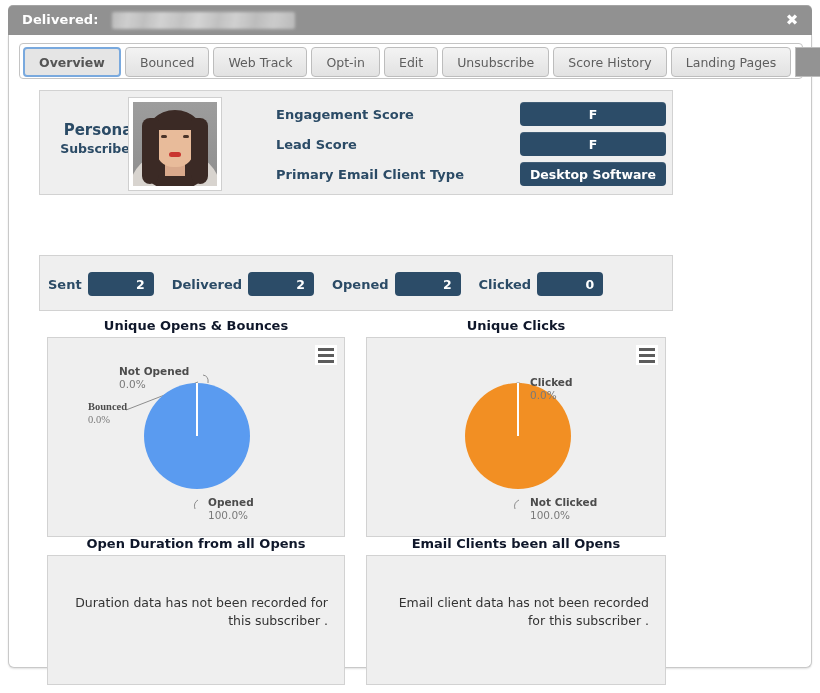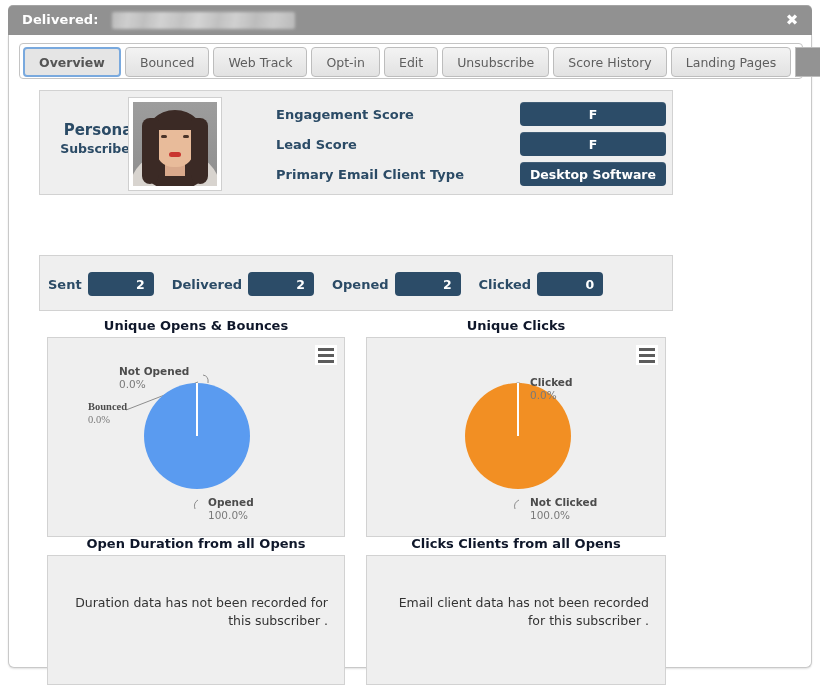--- a/index.html
+++ b/index.html
@@ -431,21 +431,21 @@
       <div class="pl-name">Clicked</div>
       <div class="pl-pct">0.0%</div>
     </div>
     <div class="pielabel" style="left:163px; top:158px;">
       <div class="pl-name">Not Clicked</div>
       <div class="pl-pct">100.0%</div>
     </div>
   </div>
 
   <div class="chart-title" style="left:38px; top:501px; width:298px;">Open Duration from all Opens</div>
-  <div class="chart-title" style="left:357px; top:501px; width:300px;">Clicks Clients from all Opens</div>
+  <div class="chart-title" style="left:357px; top:501px; width:300px;">Email Clients been all Opens</div>
 
   <div class="panel nodata-panel left">
     <div class="nodata-text">Duration data has not been recorded for this subscriber .</div>
   </div>
   <div class="panel nodata-panel right">
     <div class="nodata-text">Email client data has not been recorded for this subscriber .</div>
   </div>
 
 </div>
 

